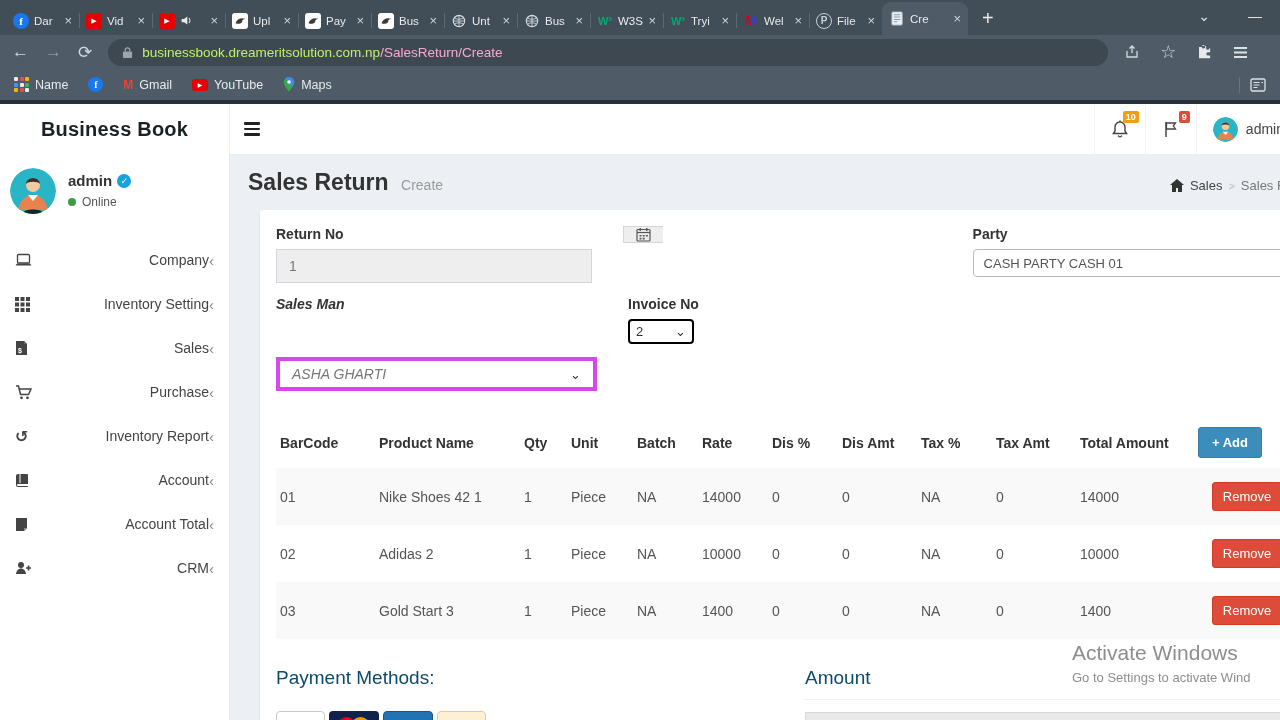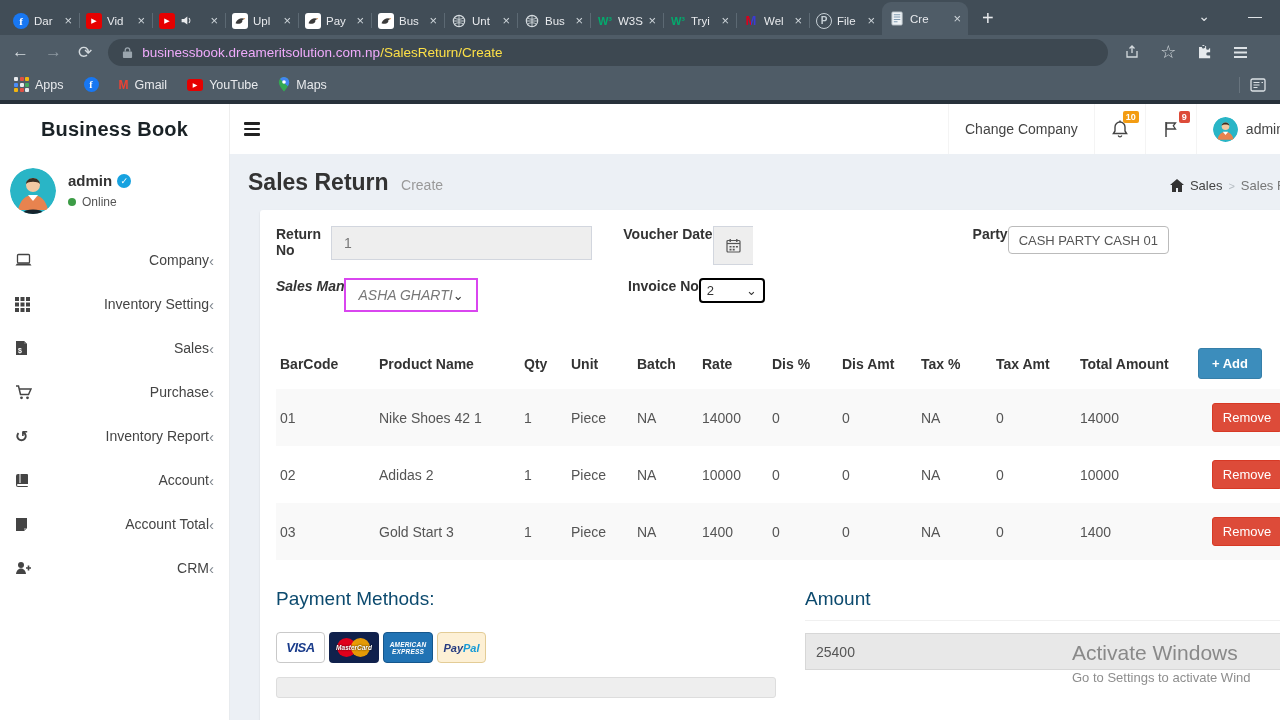--- a/index.html
+++ b/index.html
@@ -21,22 +21,22 @@
   .fav-m { font-size:13px; background:linear-gradient(90deg,#d9001d 50%,#3b3bd4 50%); -webkit-background-clip:text; background-clip:text; color:transparent; }
   .fav-p { border:1.5px solid #c7d0d6; border-radius:50%; color:#c7d0d6; font-size:10px; background:transparent; }
   .fav-doc { background:transparent; }
   .audio-ic { display:inline-flex; }
   .newtab { color:#e8eaed; font-size:20px; margin:0 0 5px 14px; cursor:pointer; }
   .tabbar-right { position:absolute; right:18px; top:8px; display:flex; gap:38px; color:#dfe3e6; font-size:14px; }
 
   .toolbar { position:absolute; top:35px; left:0; width:1280px; height:34px; background:#4f5c67; display:flex; align-items:center; padding:0 12px; gap:16px; color:#dde2e6; }
   .nav-glyph { font-size:17px; color:#d4dade; cursor:pointer; }
   .url-pill { flex:1; height:27px; background:#3d4851; border-radius:14px; display:flex; align-items:center; padding:0 14px; gap:9px; font-size:13.5px; max-width:1000px; }
-  .url-host { color:#f0abfc; }
-  .url-path { color:#fde047; }
+  .url-host { color:#bef264; }
+  .url-path { color:#f9a8d4; }
   .toolbar-icons { display:flex; gap:20px; align-items:center; }
 
   .bookbar { position:absolute; top:69px; left:0; width:1280px; height:31px; background:#4f5c67; display:flex; align-items:center; padding:0 14px; gap:8px; color:#e8eaed; font-size:12.5px; }
   .bm { display:flex; align-items:center; gap:6px; cursor:pointer; margin-right:12px; }
   .apps-grid { display:grid; grid-template-columns:repeat(3,4px); grid-gap:1.5px; }
   .apps-grid i { width:4px; height:4px; border-radius:1px; }
   .bm-fb { width:15px; height:15px; background:#1877f2; border-radius:50%; color:#fff; font-size:10px; font-weight:bold; display:flex; align-items:center; justify-content:center; font-family:"Liberation Serif",serif; }
   .bm-gm { color:#ea4335; font-weight:bold; font-size:12px; }
   .bm-yt { width:16px; height:12px; background:#e60000; border-radius:3px; color:#fff; font-size:6px; display:flex; align-items:center; justify-content:center; }
   .bookbar-right { margin-left:auto; display:flex; align-items:center; gap:10px; }
@@ -75,27 +75,27 @@
   .content-hdr { position:relative; padding:15px 15px 8px 18px; }
   .page-title { font-size:23px; font-weight:600; color:#333; display:inline; }
   .page-sub { font-size:14px; color:#999; margin-left:8px; }
   .breadcrumb { position:absolute; right:-16px; top:24px; display:flex; align-items:center; gap:6px; font-size:13px; color:#444; white-space:nowrap; }
   .bc-sep { color:#b5bcc2; font-size:11px; }
   .bc-current { color:#777; }
 
   .card { margin:6px 0 0 30px; width:1040px; background:#fff; border-radius:3px; box-shadow:0 1px 2px rgba(0,0,0,.12); padding:16px 16px 40px 16px; position:relative; min-height:560px; }
 
   .form-row { display:flex; }
-  .fg { display:flex; flex-direction:row; }
+  .fg { display:flex; flex-direction:column; }
   .flabel { font-size:14px; font-weight:bold; color:#333; margin-bottom:7px; }
   .inp { height:34px; border:1px solid #d2d6de; font-size:14px; color:#777; padding:6px 12px; background:#fff; width:100%; }
   .inp[disabled] { background:#eee; }
   .igroup { display:flex; }
   .iaddon { width:40px; background:#eee; border:1px solid #d2d6de; border-right:0; display:flex; align-items:center; justify-content:center; }
-  .selectbox { height:34px; border:2px solid #d946ef; display:flex; align-items:center; padding:0 12px; font-size:14px; color:#777; justify-content:space-between; cursor:pointer; background:#fff; }
+  .selectbox { height:34px; border:4px solid #d946ef; display:flex; align-items:center; padding:0 12px; font-size:14px; color:#777; justify-content:space-between; cursor:pointer; background:#fff;margin-top:38px; }
   .sel-chev { color:#333; font-size:13px; }
   .party-box { height:28px; border:1px solid #bbb; border-radius:4px; display:flex; align-items:center; padding:0 10px; font-size:13px; color:#555; background:#fff; cursor:pointer; }
   .inv-select { width:66px; height:25px; border:2px solid #000; border-radius:4px; display:flex; align-items:center; justify-content:space-between; padding:0 6px; font-size:13px; color:#333; cursor:pointer; background:#fff; }
 
   table.items { border-collapse:collapse; table-layout:fixed; width:1024px; margin-top:26px; }
   table.items th { text-align:left; font-size:14px; font-weight:bold; color:#333; padding:10px 4px; }
   table.items td { font-size:14px; color:#555; padding:14px 4px; }
   table.items tbody tr:nth-child(odd) { background:#f9f9f9; }
   .btn-add { background:#3c8dbc; border:1px solid #367fa9; color:#fff; font-size:13px; padding:7px 13px; border-radius:3px; cursor:pointer; white-space:nowrap; font-weight:bold; }
   .btn-remove { background:#dd4b39; border:1px solid #d73925; color:#fff; font-size:13px; padding:6px 10px; border-radius:3px; cursor:pointer; }
@@ -280,21 +280,21 @@
       <i style="background:#e8eaed"></i>
         <i style="background:#e05043"></i>
         <i style="background:#f2b50f"></i>
         <i style="background:#4b8df8"></i>
         <i style="background:#e8eaed"></i>
         <i style="background:#44a85e"></i>
         <i style="background:#f2b50f"></i>
         <i style="background:#e05043"></i>
         <i style="background:#e8eaed"></i>
     </span>
-    <span>Apps</span>
+    <span>Name</span>
   </div>
   <div class="bm">
     <span class="bm-fb">f</span>
   </div>
   <div class="bm">
     <span class="bm-gm">M</span>
     <span>Gmail</span>
   </div>
   <div class="bm">
     <span class="bm-yt">▶</span>
@@ -323,21 +323,20 @@
 <div class="appstrip"></div>
 
 <div class="appheader">
   <div class="brand">Business Book</div>
   <div class="hamburger">
       <i></i>
       <i></i>
       <i></i>
     </div>
   <div class="hdr-right">
-    <div class="hdr-item">Change Company</div>
     <div class="hdr-item">
       <span>
           <svg width="18" height="20" viewBox="0 0 18 20">
             <path d="M9 3a5 5 0 00-5 5v4l-1.6 2.5h13.2L14 12V8a5 5 0 00-5-5z" stroke="#444" stroke-width="1.4" fill="none"></path>
             <path d="M7.2 16.5a1.9 1.9 0 003.6 0" stroke="#444" stroke-width="1.3" fill="none"></path>
             <path d="M9 3V1.6" stroke="#444" stroke-width="1.4"></path>
           </svg>
         </span>
       <span class="badge badge-orange">10</span>
     </div>
@@ -497,21 +496,20 @@
   </div>
 
   <div class="card">
 
     <div class="form-row">
       <div class="fg" style="width:321px; margin-right:31px;">
         <label class="flabel">Return No</label>
         <input class="inp" disabled="" value="1" style="">
       </div>
       <div class="fg" style="width:322px; margin-right:32px;">
-        <label class="flabel">Voucher Date</label>
         <div class="igroup">
           <span class="iaddon">
               <svg width="15" height="15" viewBox="0 0 15 15">
                 <rect x="1" y="2.5" width="13" height="11.5" rx="1" stroke="#555" stroke-width="1.2" fill="none"></rect>
                 <path d="M1 5.5h13" stroke="#555" stroke-width="1.2"></path>
                 <path d="M4.2 1v3M10.8 1v3" stroke="#555" stroke-width="1.4"></path>
                 <path d="M3.5 8h2v1.6h-2zM6.7 8h2v1.6h-2zM9.9 8h2v1.6h-2zM3.5 10.8h2v1.6h-2zM6.7 10.8h2v1.6h-2z" fill="#555"></path>
               </svg>
             </span>
         </div>

